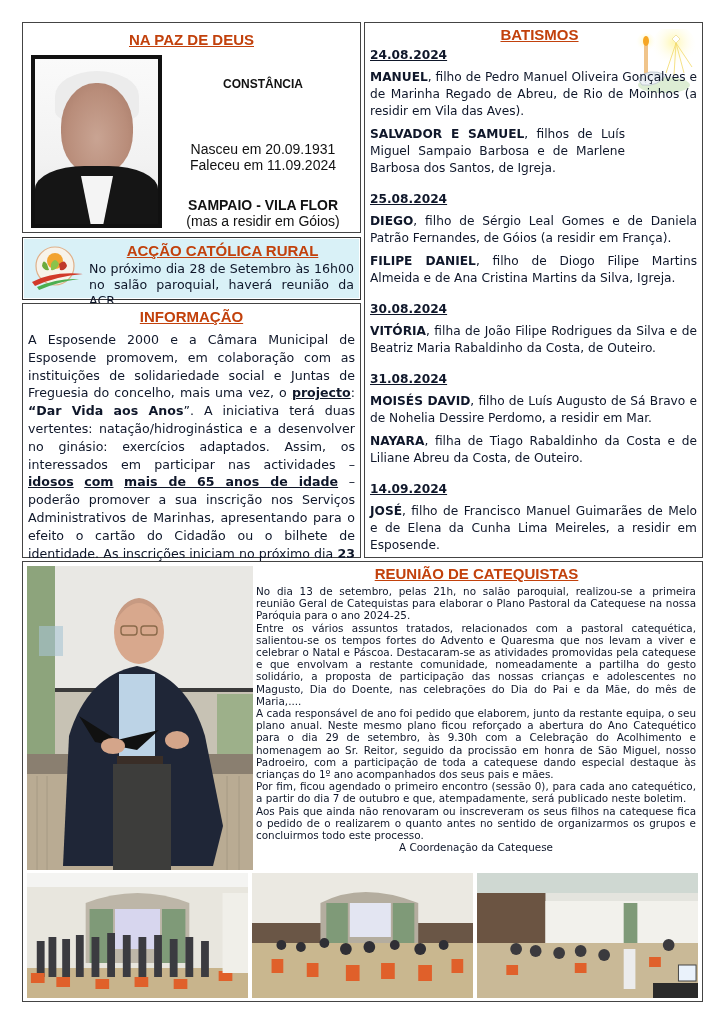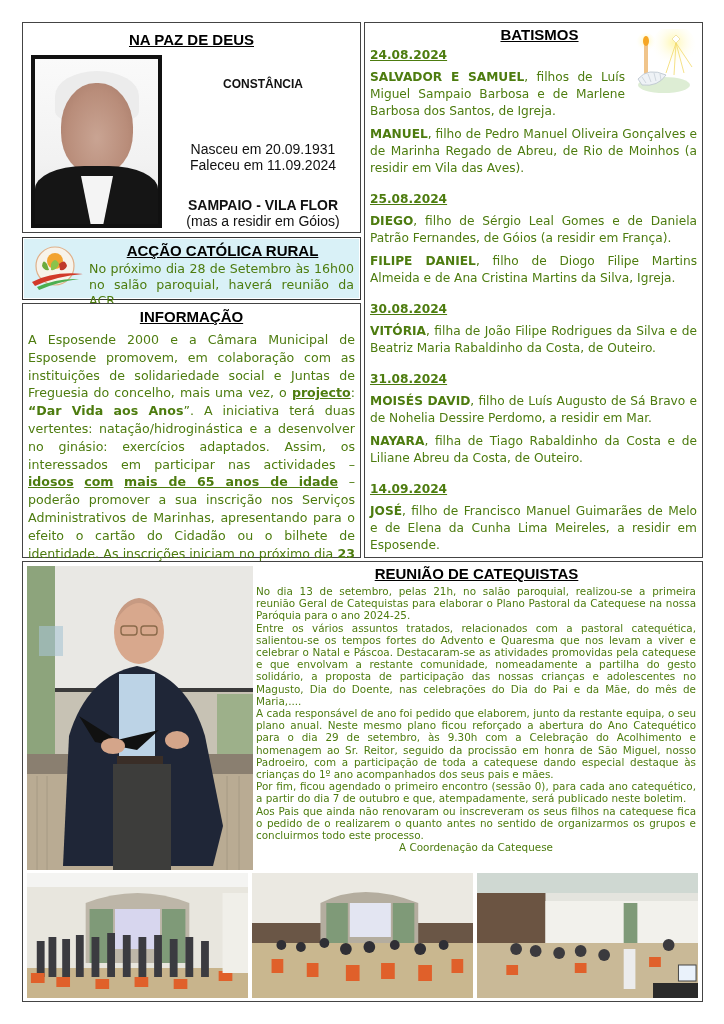--- a/index.html
+++ b/index.html
@@ -1,20 +1,20 @@
 <!DOCTYPE html>
 <html><head>
 <meta charset="utf-8">
 <style>
   * { box-sizing: border-box; margin: 0; padding: 0; }
   html, body { width: 724px; height: 1024px; background: #ffffff; overflow: hidden; }
   body { position: relative; font-family: "Liberation Sans", sans-serif; color: #111; }
   .box { position: absolute; border: 1px solid #444; background: #fff; }
-  .title-arial { font-family: "Liberation Sans", sans-serif; font-weight: bold; text-decoration: underline; text-align: center; color: #000000; }
-  .body-text { font-family: "DejaVu Sans", sans-serif; color: #4d7c0f; }
+  .title-arial { font-family: "Liberation Sans", sans-serif; font-weight: bold; text-decoration: underline; text-align: center; color: #c2410c; }
+  .body-text { font-family: "DejaVu Sans", sans-serif; color: #0f172a; }
 
   
   #obit { left: 22px; top: 22px; width: 339px; height: 211px; }
   #obit .title { position: absolute; left: 0; right: 0; top: 8px; font-size: 15px; }
   #obit .photo { position: absolute; left: 8px; top: 32px; width: 131px; height: 173px; background: #111; padding: 4px; }
   #obit .photo .inner { width: 100%; height: 100%; background: linear-gradient(#fafafa 0%, #f2f2f2 60%, #e8e8e8 100%); position: relative; overflow: hidden; }
   #obit .photo .head { position: absolute; left: 26px; top: 24px; width: 72px; height: 92px; border-radius: 48% 48% 46% 46%; background: radial-gradient(ellipse at 50% 60%, #c9a493 0%, #b98d7a 60%, #a47866 100%); }
   #obit .photo .hair { position: absolute; left: 20px; top: 12px; width: 84px; height: 50px; border-radius: 50% 50% 20% 20%; background: #ececec; }
   #obit .photo .body { position: absolute; left: 0; right: 0; bottom: 0; height: 58px; background: #151515; border-radius: 40% 40% 0 0; }
   #obit .photo .shirt { position: absolute; left: 46px; bottom: 0; width: 32px; height: 48px; background: #f4f4f4; clip-path: polygon(0 0, 100% 0, 70% 100%, 30% 100%); }
@@ -132,22 +132,22 @@
         <line x1="44" y1="14" x2="52" y2="44"></line>
         <line x1="44" y1="14" x2="60" y2="38"></line>
       </g>
       <path d="M6 50 Q16 38 34 46 Q26 58 10 56 Z" fill="#eef2f6" stroke="#b8c2cc" stroke-width="0.8"></path>
       <path d="M10 48 L14 54 M16 45 L19 53 M22 44 L24 52 M28 45 L29 51" stroke="#b8c2cc" stroke-width="0.6"></path>
     </svg>
   </div>
   <div class="list body-text">
     <div class="group">
       <div class="date">24.08.2024</div>
+      <div class="entry"><b>MANUEL</b><span>, filho de Pedro Manuel Oliveira Gonçalves e de Marinha Regado de Abreu, de Rio de Moinhos (a residir em Vila das Aves).</span></div>
       <div class="entry narrow"><b>SALVADOR E SAMUEL</b><span>, filhos de Luís Miguel Sampaio Barbosa e de Marlene Barbosa dos Santos, de Igreja.</span></div>
-      <div class="entry"><b>MANUEL</b><span>, filho de Pedro Manuel Oliveira Gonçalves e de Marinha Regado de Abreu, de Rio de Moinhos (a residir em Vila das Aves).</span></div>
     </div>
     <div class="group">
       <div class="date">25.08.2024</div>
       <div class="entry"><b>DIEGO</b><span>, filho de Sérgio Leal Gomes e de Daniela Patrão Fernandes, de Góios (a residir em França).</span></div>
       <div class="entry"><b>FILIPE DANIEL</b><span>, filho de Diogo Filipe Martins Almeida e de Ana Cristina Martins da Silva, Igreja.</span></div>
     </div>
     <div class="group">
       <div class="date">30.08.2024</div>
       <div class="entry"><b>VITÓRIA</b><span>, filha de João Filipe Rodrigues da Silva e de Beatriz Maria Rabaldinho da Costa, de Outeiro.</span></div>
     </div>

